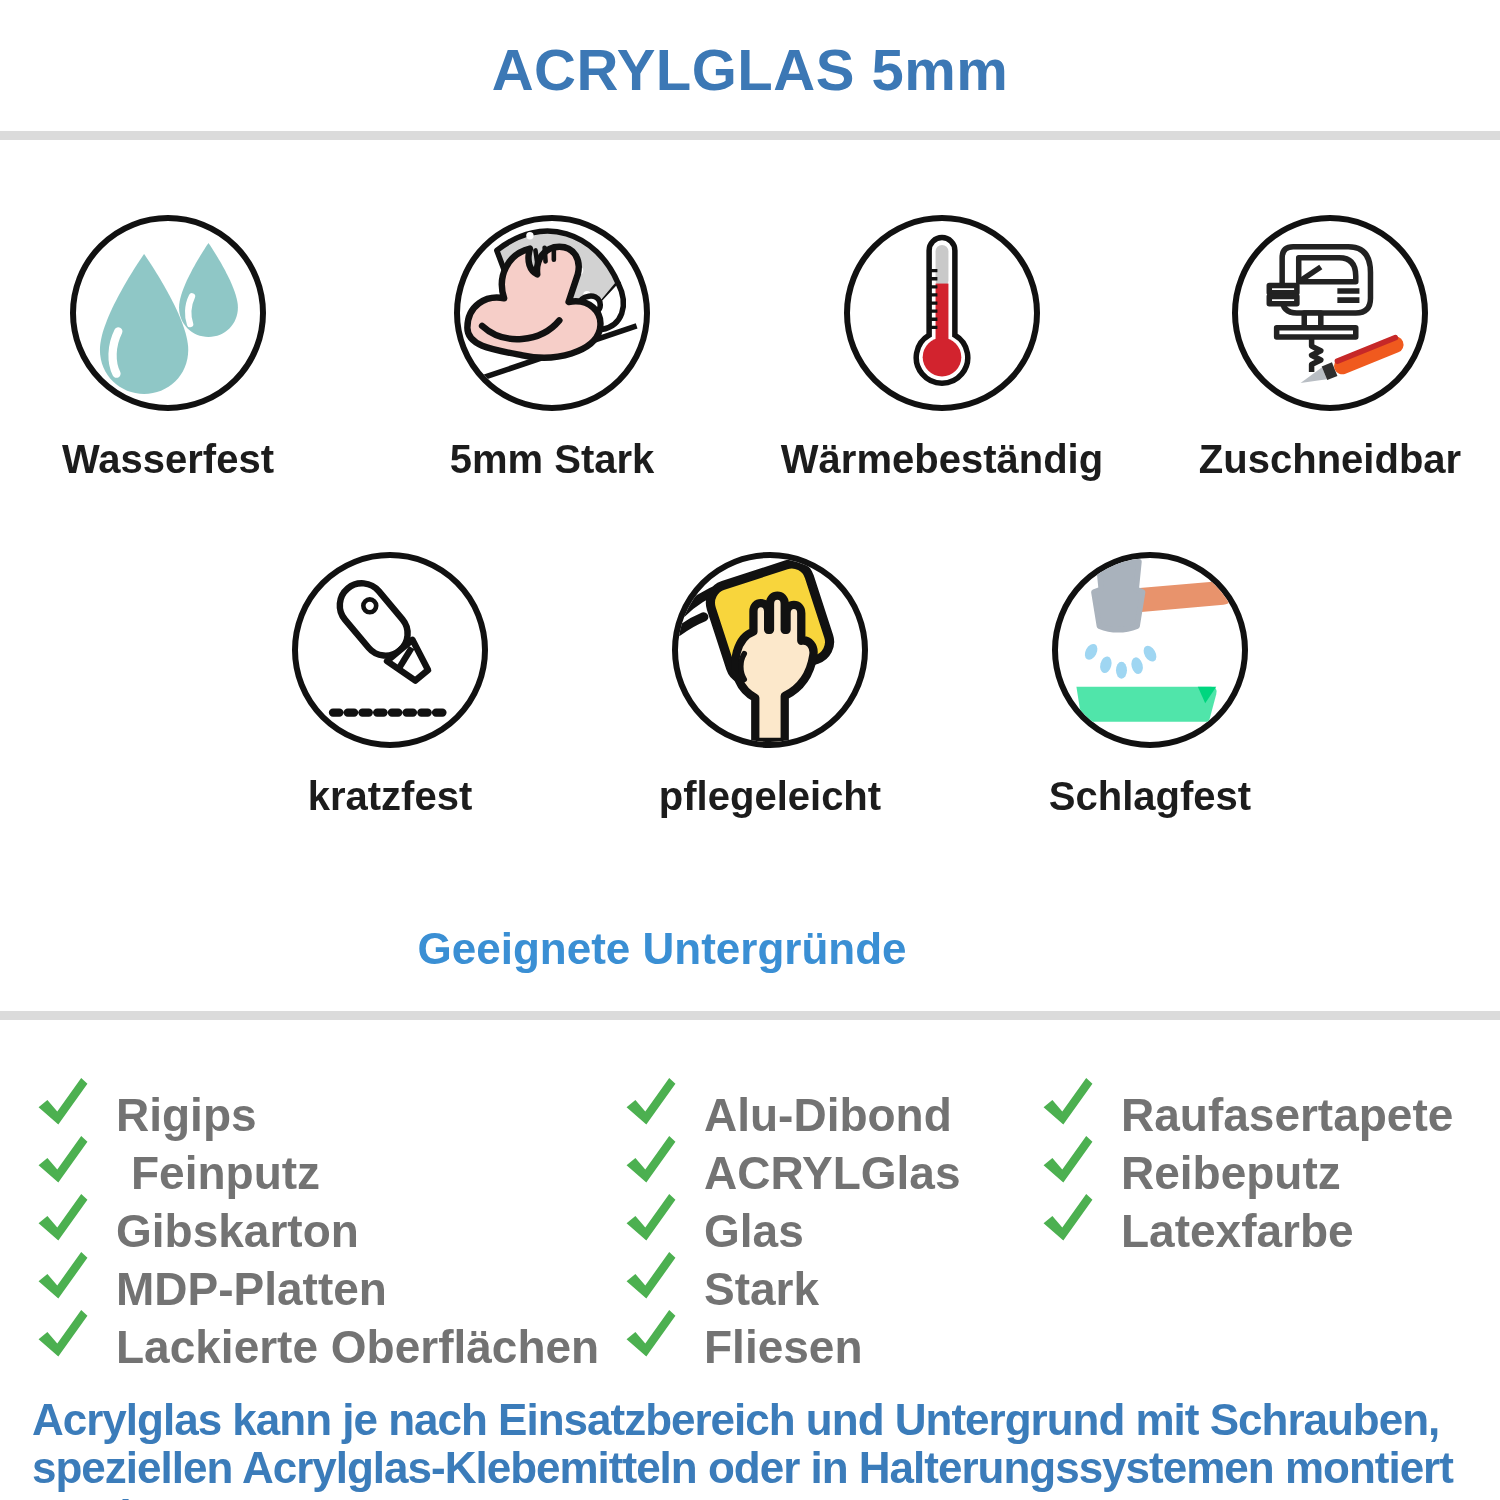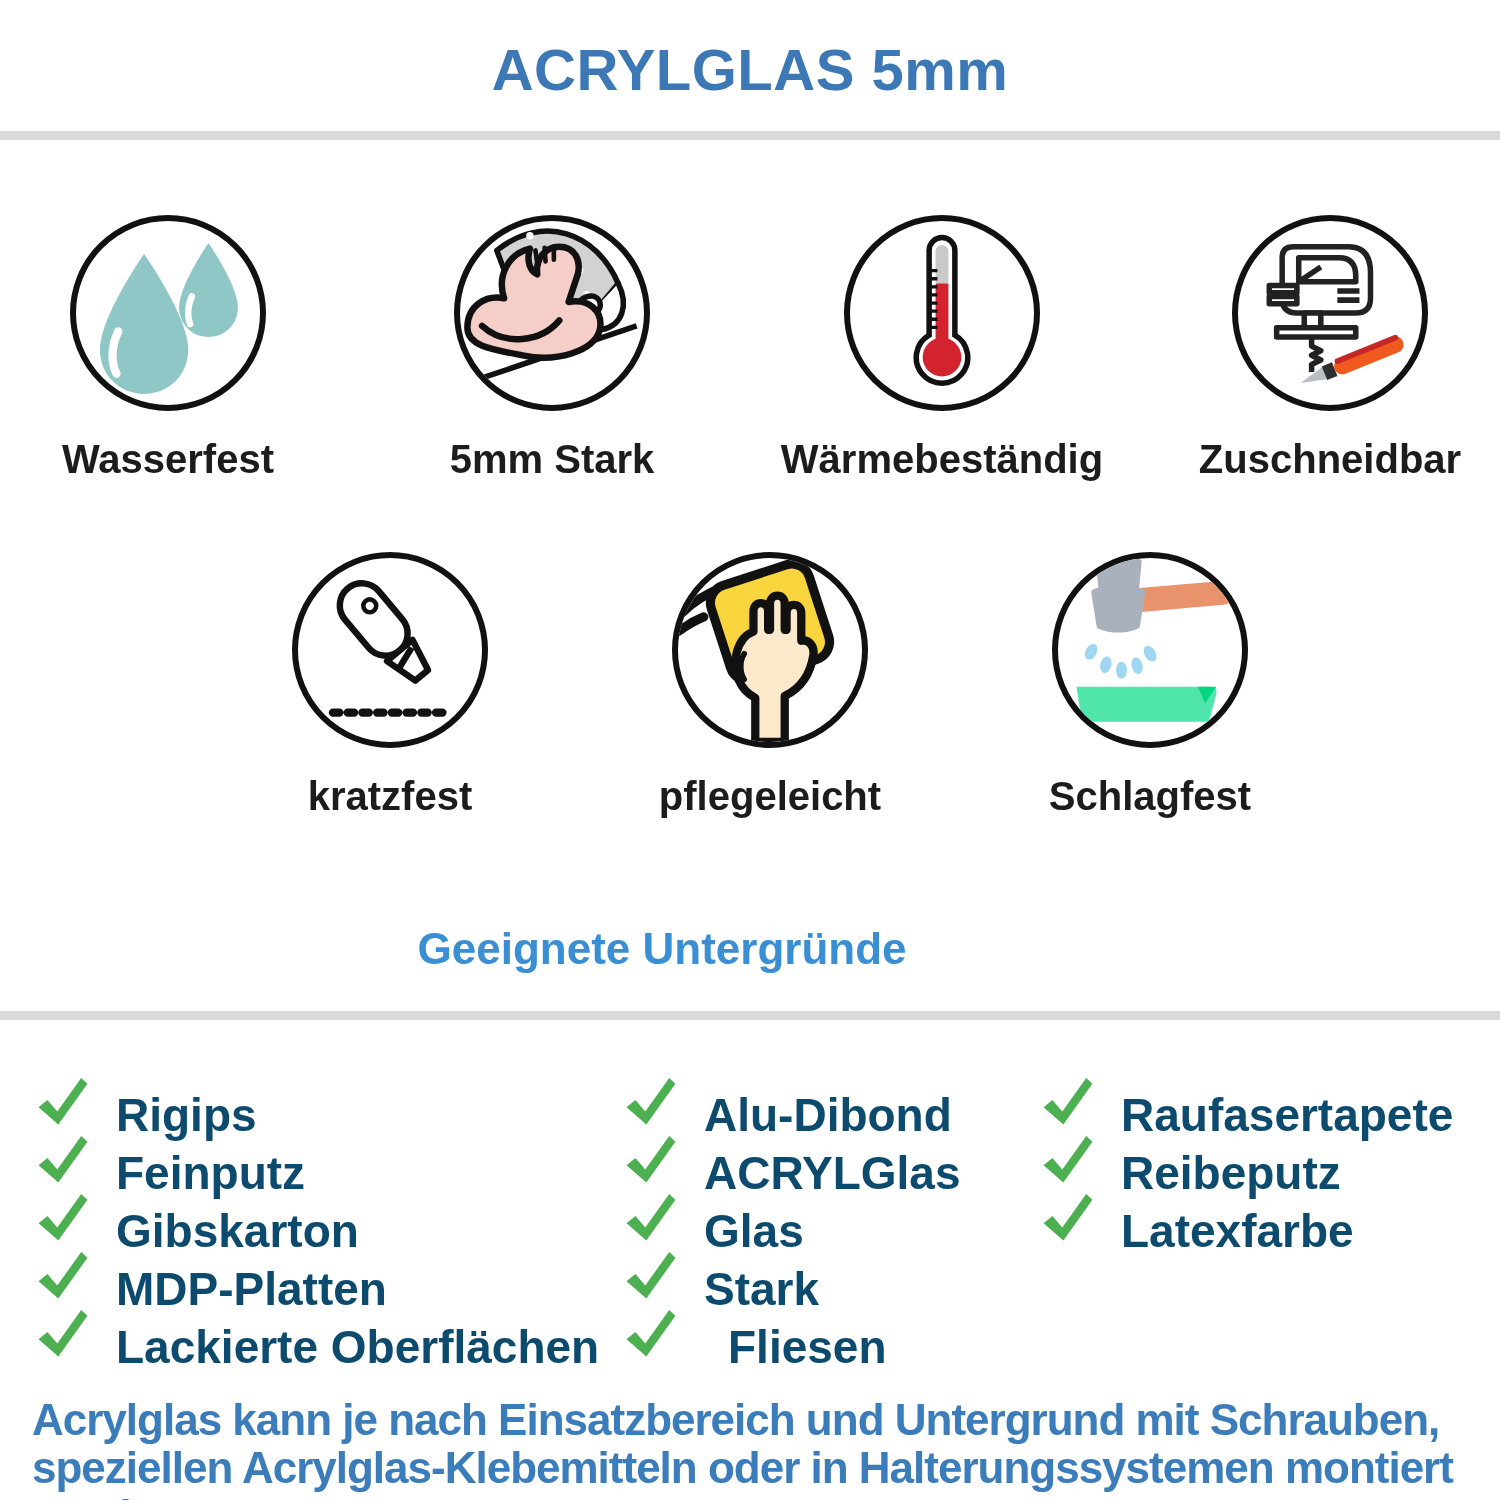--- a/index.html
+++ b/index.html
@@ -19,21 +19,21 @@
   .feature-label{margin-top:26px;font-size:40px;color:#1C1C1C;}
 
   .row1{top:215px;}
   .row2{top:552px;}
 
   .section-title{position:absolute;top:924px;left:0;width:1324px;text-align:center;
     font-size:44px;color:#3A8FD4;}
 
   .check-item{position:absolute;display:flex;align-items:center;height:52px;}
   .check-item svg{width:66px;height:52px;flex:0 0 66px;margin-right:20px;}
-  .check-item span{font-size:46px;color:#0c4a6e;white-space:nowrap;margin-top:28px;}
+  .check-item span{font-size:46px;color:#737373;white-space:nowrap;margin-top:28px;}
 
   .footer-note{position:absolute;left:32px;top:1396px;width:1460px;
     font-size:44px;line-height:48px;color:#3B7CBA;letter-spacing:-1px;}
 </style>
 </head>
 <body>
 
 <div id="canvas">
 
   <div class="page-title">ACRYLGLAS 5mm</div>
@@ -168,21 +168,21 @@
 
   <div class="section-title">Geeignete Untergründe</div>
   <div class="divider" id="divider-mid"></div>
 
   <div class="check-item" style="left:30px;top:1075px;">
     <svg viewBox="0 0 100 100">
         <polygon points="3,62 20,48 39,70 85,6 97,17 41,95" fill="#4CB050"></polygon>
       </svg>
     <span>Rigips</span>
   </div>
-  <div class="check-item" style="left:30px;top:1133px;">
+  <div class="check-item" style="left:30px;top:1133px;gap:15px;">
     <svg viewBox="0 0 100 100">
         <polygon points="3,62 20,48 39,70 85,6 97,17 41,95" fill="#4CB050"></polygon>
       </svg>
     <span>Feinputz</span>
   </div>
   <div class="check-item" style="left:30px;top:1191px;">
     <svg viewBox="0 0 100 100">
         <polygon points="3,62 20,48 39,70 85,6 97,17 41,95" fill="#4CB050"></polygon>
       </svg>
     <span>Gibskarton</span>
@@ -217,21 +217,21 @@
         <polygon points="3,62 20,48 39,70 85,6 97,17 41,95" fill="#4CB050"></polygon>
       </svg>
     <span>Glas</span>
   </div>
   <div class="check-item" style="left:618px;top:1249px;">
     <svg viewBox="0 0 100 100">
         <polygon points="3,62 20,48 39,70 85,6 97,17 41,95" fill="#4CB050"></polygon>
       </svg>
     <span>Stark</span>
   </div>
-  <div class="check-item" style="left:618px;top:1307px;gap:24px;">
+  <div class="check-item" style="left:618px;top:1307px;">
     <svg viewBox="0 0 100 100">
         <polygon points="3,62 20,48 39,70 85,6 97,17 41,95" fill="#4CB050"></polygon>
       </svg>
     <span>Fliesen</span>
   </div>
 
   <div class="check-item" style="left:1035px;top:1075px;">
     <svg viewBox="0 0 100 100">
         <polygon points="3,62 20,48 39,70 85,6 97,17 41,95" fill="#4CB050"></polygon>
       </svg>

